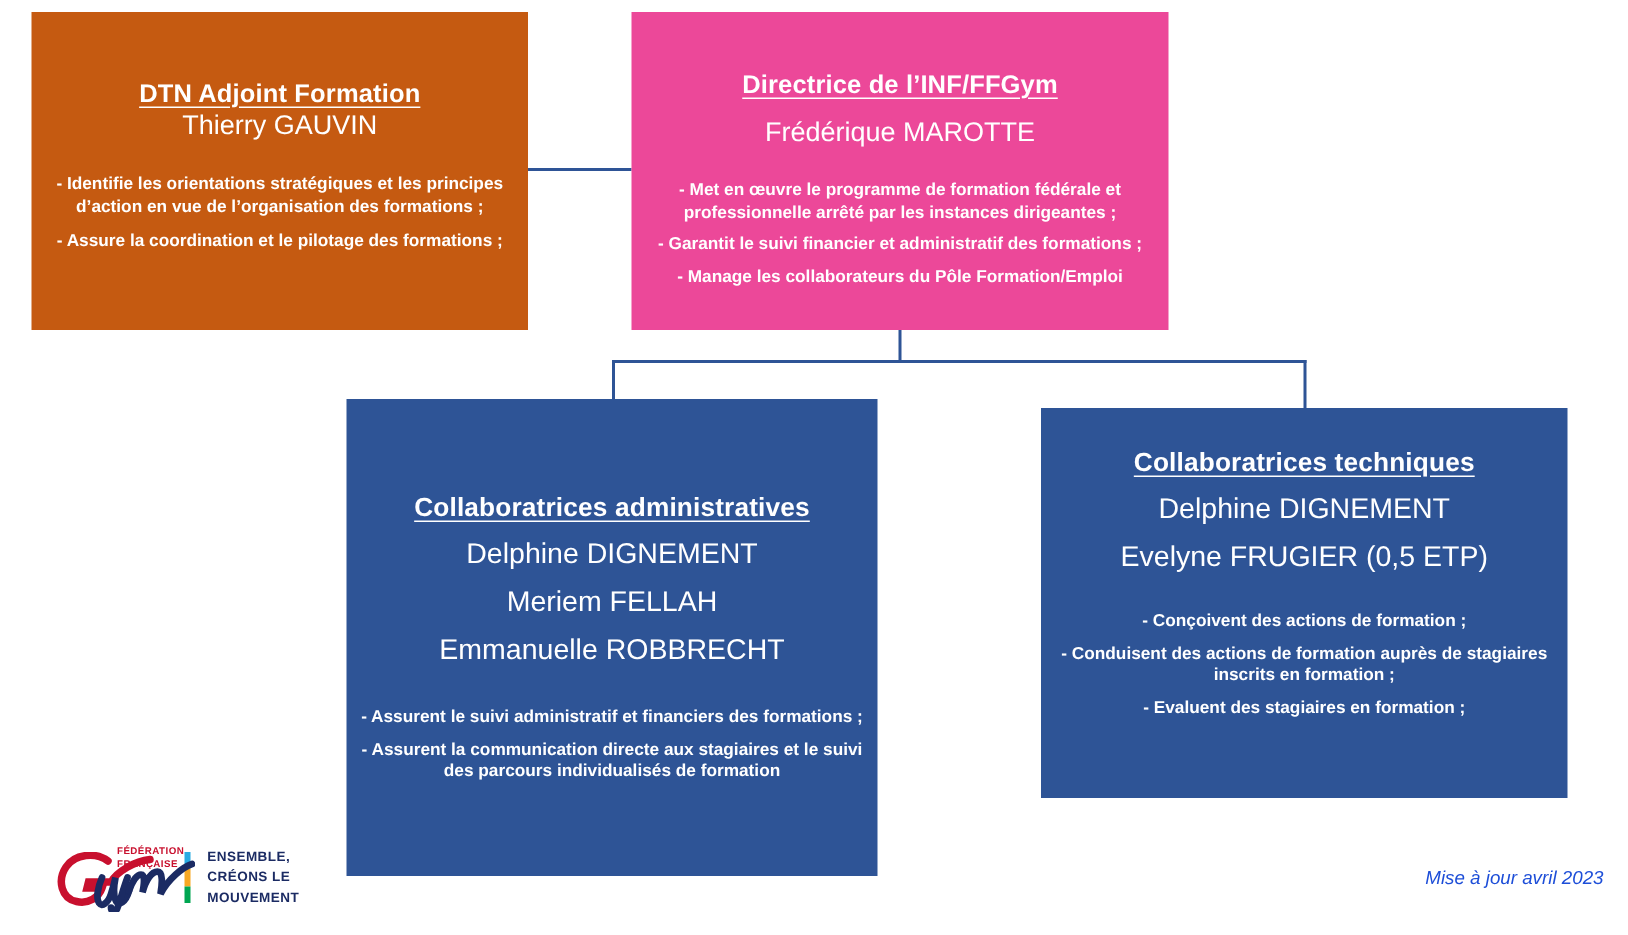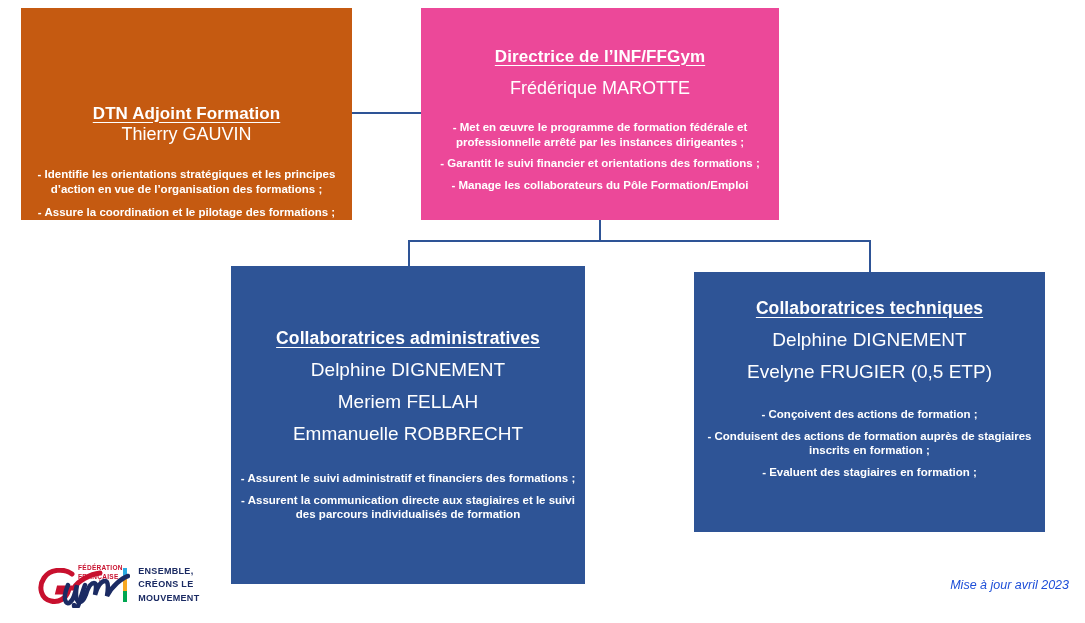--- a/index.html
+++ b/index.html
@@ -49,21 +49,20 @@
   }
 
   
   #node-dtn {
     left: 21px;
     top: 8px;
     width: 331px;
     height: 212px;
     background: #C55A11;
     padding: 0 6px;
-    justify-content: flex-end;
   }
   #node-dtn .title     { font-size: 17px; margin-top: 45px; }
   #node-dtn .person    { font-size: 18px; }
   #node-dtn .bullets   { margin-top: 22px; }
   #node-dtn .bullet    { font-size: 11.5px; }
   #node-dtn .bullet + .bullet { margin-top: 9px; }
 
   
   #node-directrice {
     left: 421px;
@@ -188,21 +187,21 @@
       <div class="bullet">- Identifie les orientations stratégiques et les principes d’action en vue de l’organisation des formations  ;</div>
       <div class="bullet">- Assure la coordination et le pilotage des formations ;</div>
     </div>
   </div>
 
   <div class="node" id="node-directrice">
     <div class="title">Directrice de l’INF/FFGym</div>
     <div class="person">Frédérique MAROTTE</div>
     <div class="bullets">
       <div class="bullet">- Met en œuvre le programme de formation fédérale et professionnelle arrêté par les instances dirigeantes ;</div>
-      <div class="bullet">- Garantit le suivi financier et orientations des formations ;</div>
+      <div class="bullet">- Garantit le suivi financier et administratif des formations ;</div>
       <div class="bullet">- Manage les collaborateurs du Pôle Formation/Emploi</div>
     </div>
   </div>
 
   <div class="node" id="node-admin">
     <div class="title">Collaboratrices administratives</div>
     <div class="person">Delphine DIGNEMENT</div>
     <div class="person">Meriem FELLAH</div>
     <div class="person">Emmanuelle ROBBRECHT</div>
     <div class="bullets">

